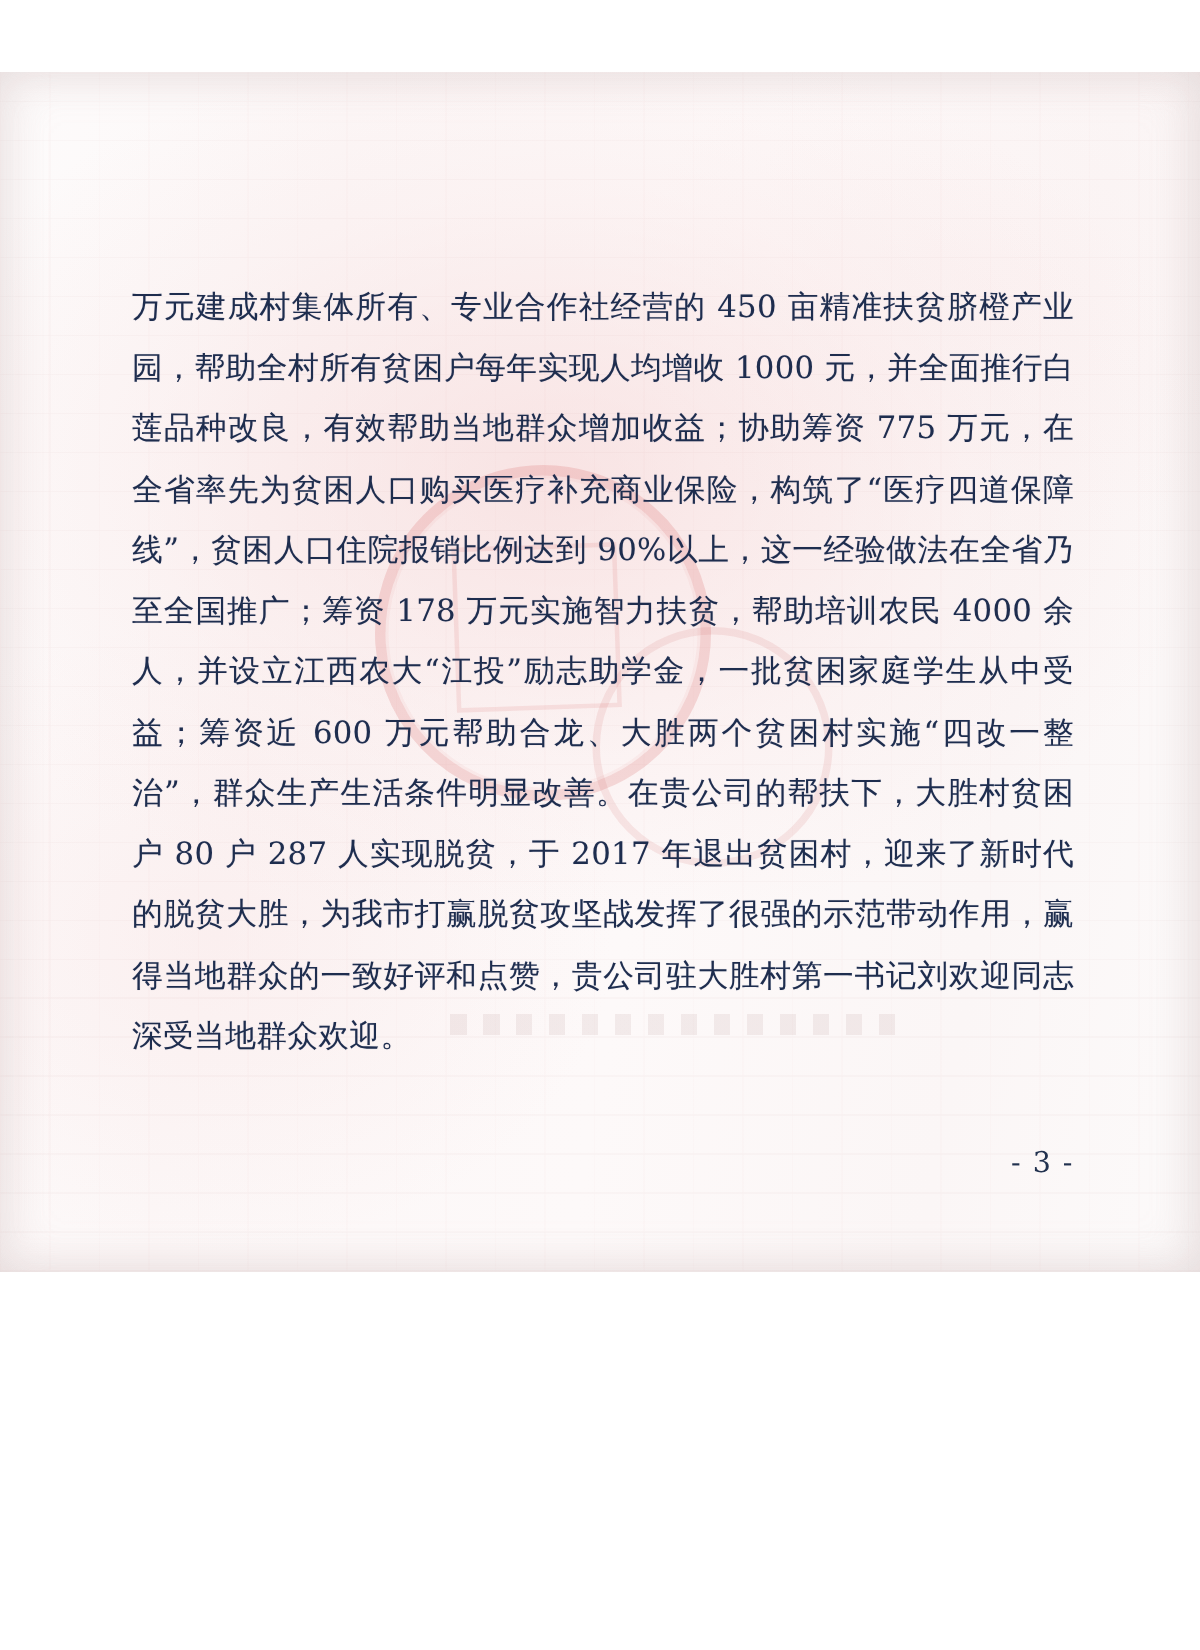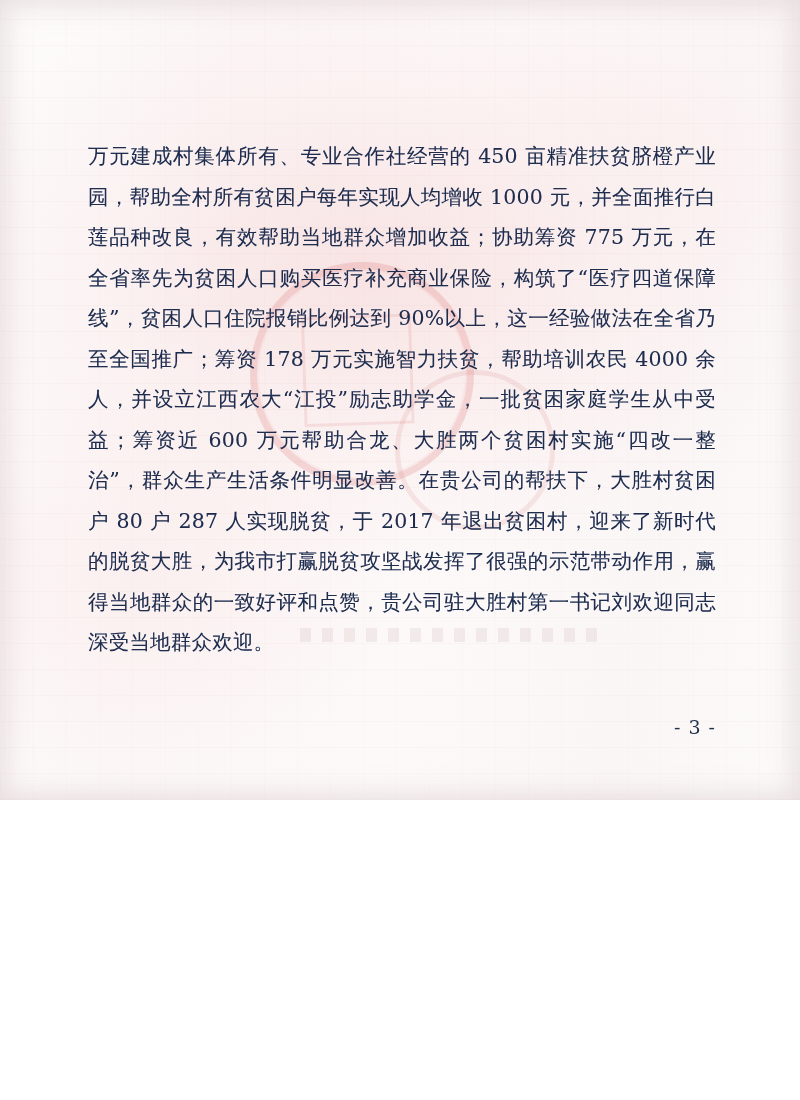--- a/index.html
+++ b/index.html
@@ -18,20 +18,21 @@
   #page {
     position: relative;
     width: 800px;
     height: 800px;
     background:
       radial-gradient(ellipse 620px 420px at 46% 34%, rgba(244,206,206,0.50) 0%, rgba(248,226,226,0.26) 45%, rgba(255,255,255,0.0) 72%),
       radial-gradient(ellipse 380px 300px at 18% 72%, rgba(248,222,222,0.32) 0%, rgba(255,255,255,0.0) 70%),
       radial-gradient(ellipse 340px 240px at 82% 18%, rgba(250,232,232,0.30) 0%, rgba(255,255,255,0.0) 72%),
       linear-gradient(100deg, #fdfbfb 0%, #fcf7f7 25%, #fdf9f9 55%, #fbf6f6 80%, #fcfafa 100%);
     overflow: hidden;
+    margin-top: 48px;
   }
 
   
   #page::after {
     content: "";
     position: absolute;
     inset: 0;
     pointer-events: none;
     box-shadow: inset 0 0 34px rgba(200,180,180,0.22),
                 inset 8px 0 26px rgba(210,190,190,0.18),

